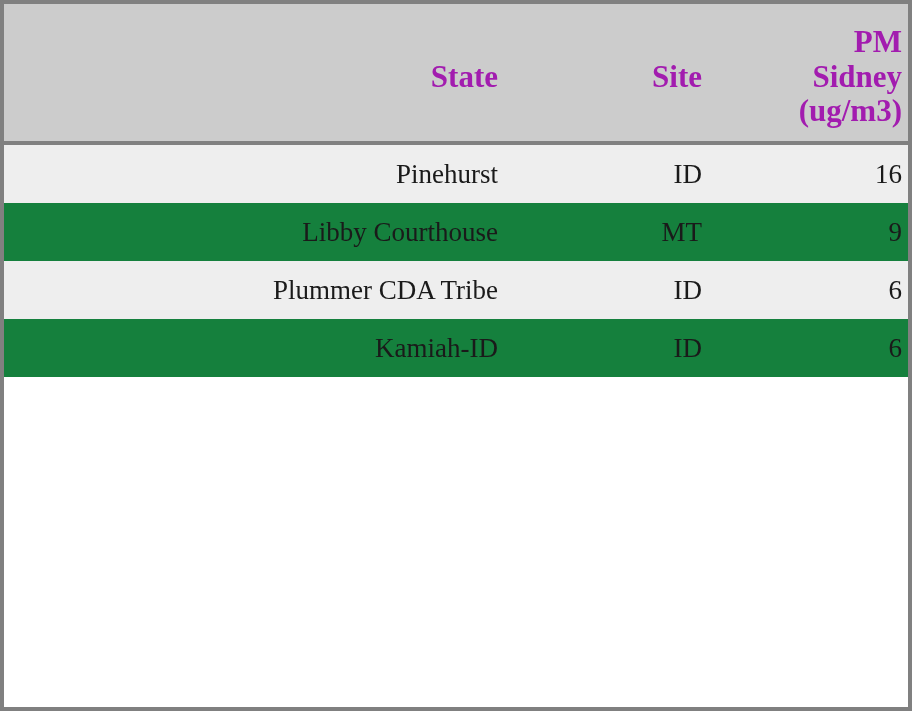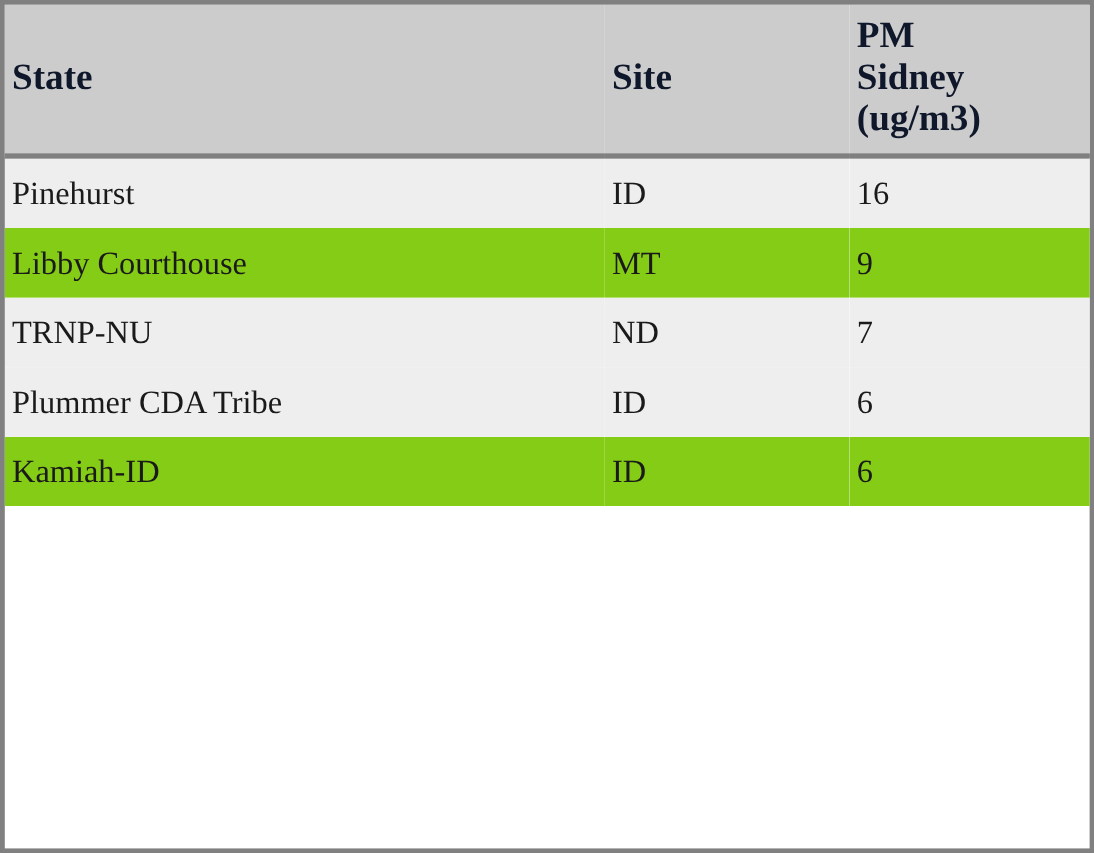--- a/index.html
+++ b/index.html
@@ -29,46 +29,46 @@
   col.c-state  { width: 204px; }
   col.c-value  { width: 200px; }
 
   thead tr {
     background: #cccccc;
   }
   thead th {
     font-family: "Liberation Serif", serif;
     font-weight: bold;
     font-size: 31px;
-    color: #0f172a;
-    text-align: left;
+    color: #a21caf;
+    text-align: right;
     vertical-align: middle;
-    padding: 8px 6px 12px 6px;
+    padding: 21px 6px 12px 6px;
     border: 0;
     border-bottom: 4px solid #808080;
     line-height: 1.12;
     height: 124px;
     box-sizing: border-box;
   }
   tbody td {
     font-family: "Liberation Serif", serif;
     font-weight: normal;
     font-size: 27px;
     color: #1a1a1a;
-    text-align: left;
+    text-align: right;
     vertical-align: middle;
     height: 58px;
     padding: 0 6px;
     border: 0;
     white-space: nowrap;
     overflow: hidden;
     text-overflow: ellipsis;
   }
   tbody tr.odd-row  { background: #eeeeee; }
-  tbody tr.even-row { background: #84cc16; }
+  tbody tr.even-row { background: #15803d; }
 </style>
 </head>
 <body>
 
 <div class="table-frame">
   <table class="data-table">
     <colgroup>
       <col class="c-site">
       <col class="c-state">
       <col class="c-value">
@@ -89,25 +89,20 @@
         <td>Pinehurst</td>
         <td>ID</td>
         <td>16</td>
       </tr>
       <tr class="even-row">
         <td>Libby Courthouse</td>
         <td>MT</td>
         <td>9</td>
       </tr>
       <tr class="odd-row">
-        <td>TRNP-NU</td>
-        <td>ND</td>
-        <td>7</td>
-      </tr>
-      <tr class="odd-row">
         <td>Plummer CDA Tribe</td>
         <td>ID</td>
         <td>6</td>
       </tr>
       <tr class="even-row">
         <td>Kamiah-ID</td>
         <td>ID</td>
         <td>6</td>
       </tr>
     </tbody>

